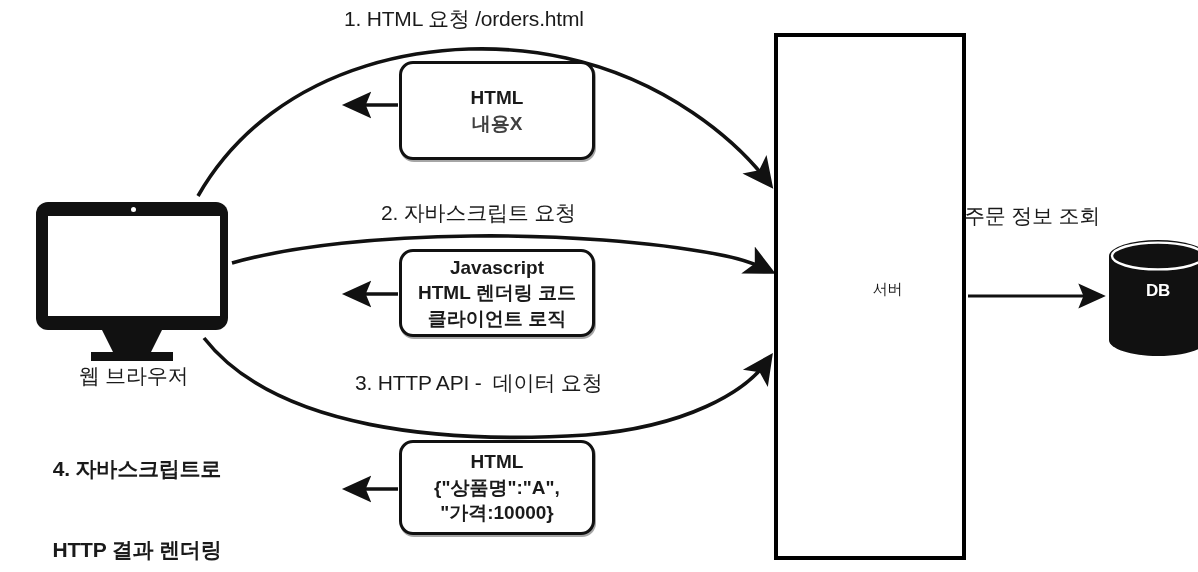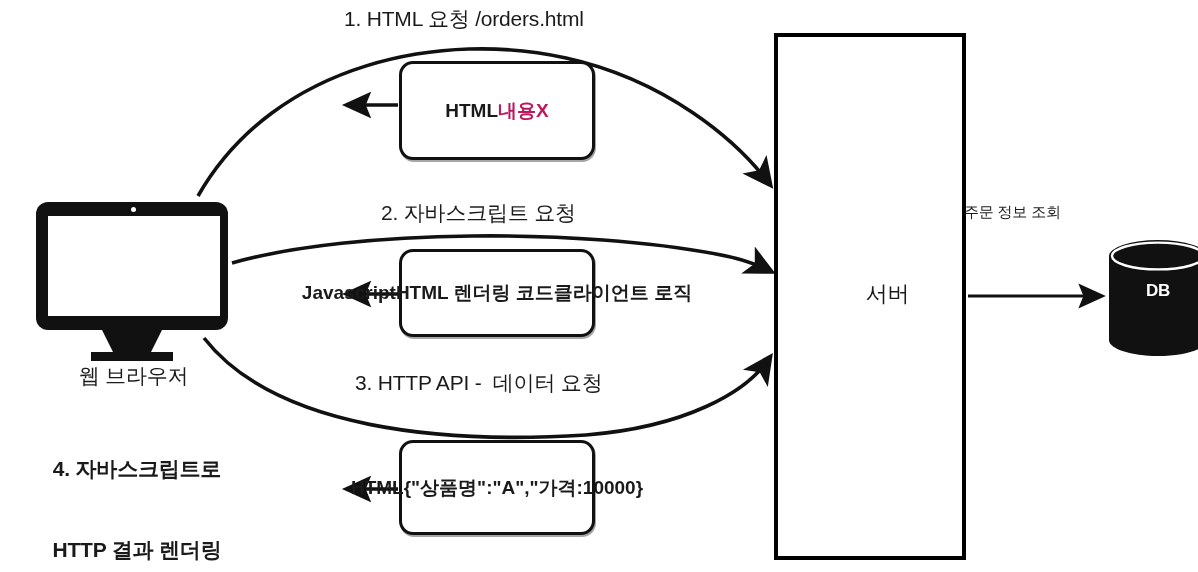--- a/index.html
+++ b/index.html
@@ -53,21 +53,21 @@
     border: 4px solid #000000;
     background: #ffffff;
     box-sizing: border-box;
   }
   #server-label {
     position: absolute;
     left: 748px;
     top: 280px;
     width: 227px;
     text-align: center;
-    font-size: 22px;
+    font-size: 15px;
   }
 
   
   #db {
     position: absolute;
     left: 1083px;
     top: 240px;
     width: 98px;
     height: 116px;
   }
@@ -78,42 +78,42 @@
     width: 98px;
     text-align: center;
     color: #ffffff;
     font-size: 17px;
     font-weight: bold;
   }
   #db-arrow-label {
     position: absolute;
     left: 938px;
     top: 203px;
-    font-size: 15px;
+    font-size: 21px;
   }
 
   
   .payload {
     position: absolute;
     border: 3px solid #111111;
     border-radius: 14px;
     background: #ffffff;
     box-sizing: border-box;
     text-align: center;
     display: flex;
-    flex-direction: row;
+    flex-direction: column;
     justify-content: center;
     align-items: center;
     font-weight: bold;
     font-size: 19px;
     line-height: 1.35;
     box-shadow: 1px 2px 0 rgba(0,0,0,0.35);
   }
   .payload .ln { display: block; white-space: pre; }
-  .accent { color: #be185d; }
+  .accent { color: #404040; }
 
   #box-html { left: 373px; top: 61px; width: 196px; height: 99px; }
   #box-js   { left: 373px; top: 249px; width: 196px; height: 88px; }
   #box-json { left: 373px; top: 440px; width: 196px; height: 95px; }
 
   
   #browser { position: absolute; left: 8px; top: 202px; width: 198px; height: 160px; }
   #browser-frame {
     position: absolute; left: 2px; top: 0; width: 192px; height: 128px;
     background: #111111; border-radius: 12px;

